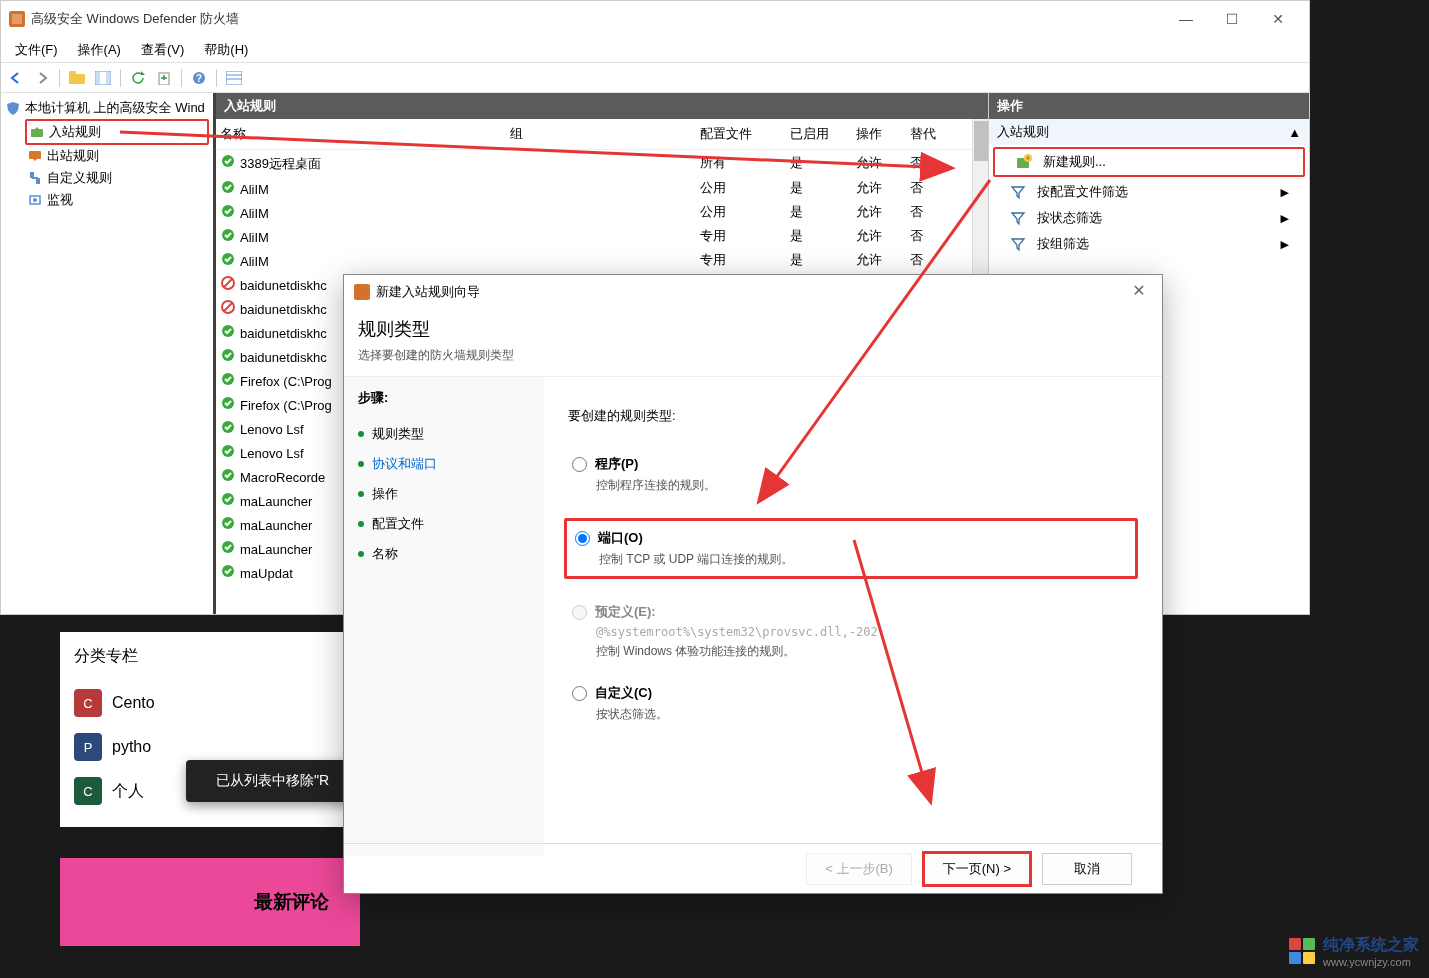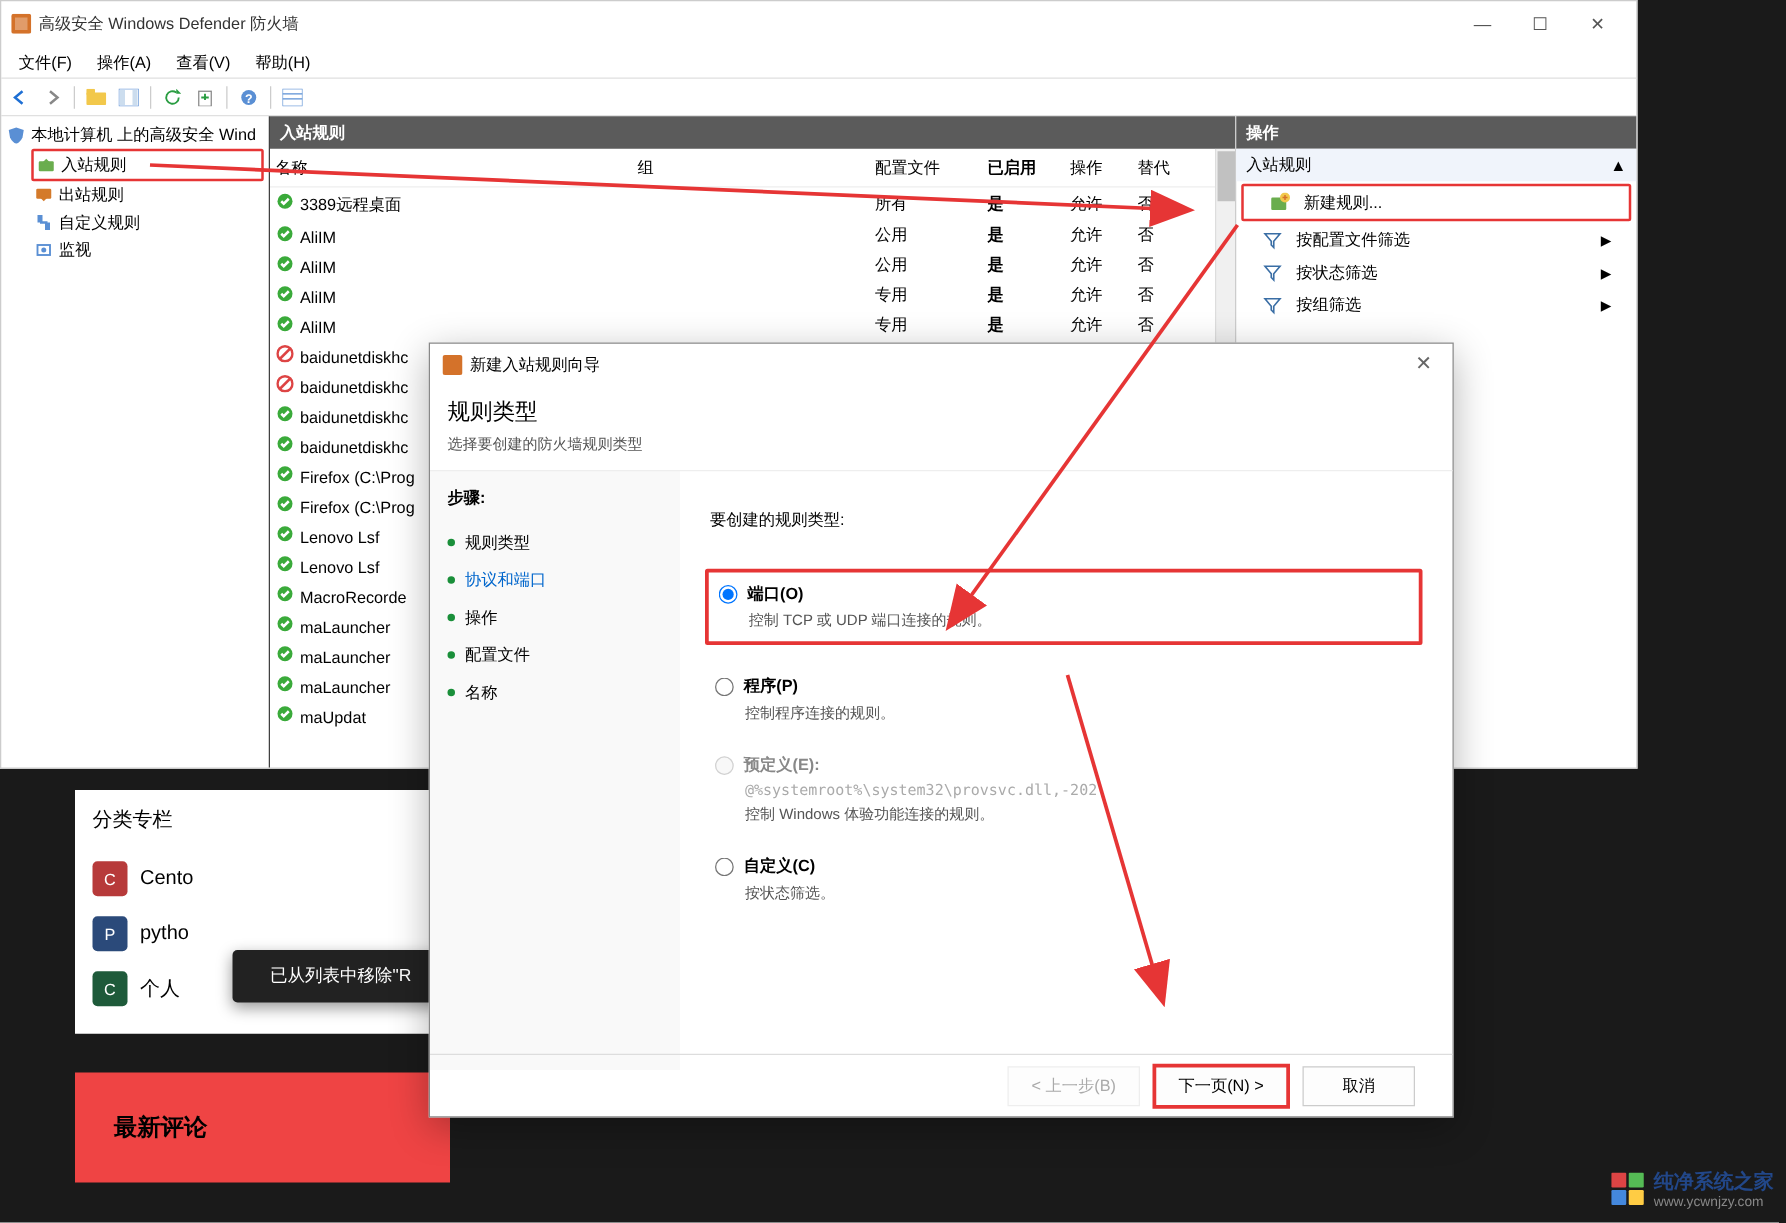--- a/index.html
+++ b/index.html
@@ -13,35 +13,35 @@
 .win-btn { width: 46px; height: 36px; display: flex; align-items: center; justify-content: center; color: #555; font-size: 14px; cursor: pointer; }
 
 .menubar { height: 26px; display: flex; align-items: flex-end; padding: 0 4px; border-bottom: 1px solid #e0e0e0; font-size: 13px; }
 .menu-item { padding: 3px 10px; cursor: pointer; }
 
 .toolbar { height: 30px; display: flex; align-items: center; padding: 0 4px; gap: 4px; border-bottom: 1px solid #e0e0e0; }
 .tb-btn { width: 22px; height: 22px; display: flex; align-items: center; justify-content: center; cursor: pointer; border: 1px solid transparent; }
 .tb-sep { width: 1px; height: 18px; background: #ccc; margin: 0 2px; }
 
 .main-area { display: flex; height: calc(100% - 92px); }
-.tree-pane { width: 215px; border-right: 1px solid #404040; padding: 4px; overflow: hidden; text-align: center; }
+.tree-pane { width: 215px; border-right: 3px solid #404040; padding: 4px; overflow: hidden; text-align: center; }
 .tree-root { font-size: 13px; }
 .tree-root > .tree-item { padding: 2px 0; }
 .tree-children { margin-left: 20px; }
 .tree-item { padding: 2px 2px; display: flex; align-items: center; cursor: pointer; white-space: nowrap; }
 .tree-item .ticon { width: 16px; height: 16px; margin-right: 4px; display: inline-flex; align-items: center; justify-content: center; }
 .tree-item.selected { border: 2px solid #e63535; border-radius: 2px; }
 
 .rules-pane { flex: 1; border-right: 1px solid #ccc; display: flex; flex-direction: column; }
 .pane-header { background: #5b5b5b; color: #fff; font-size: 13px; padding: 4px 8px; font-weight: bold; }
 .rules-header { display: flex; font-size: 13px; padding: 6px 4px; border-bottom: 1px solid #eee; }
 .col-name { flex: 0 0 290px; }
 .col-group { flex: 0 0 190px; }
 .col-profile { flex: 0 0 90px; }
-.col-enabled { flex: 0 0 66px; font-weight: bold; }
+.col-enabled { flex: 0 0 66px; }
 .col-action { flex: 0 0 54px; }
 .col-override { flex: 0 0 48px; }
 .rules-list { flex: 1; overflow-y: auto; }
 .rule-row { display: flex; align-items: center; font-size: 13px; padding: 3px 4px; cursor: pointer; }
 .rule-icon { width: 16px; height: 16px; margin-right: 4px; display: inline-flex; align-items: center; justify-content: center; }
 
 .actions-pane { width: 320px; display: flex; flex-direction: column; }
 .action-section-title { background: #f0f4fb; font-size: 13px; padding: 4px 8px; display: flex; justify-content: space-between; align-items: center; }
 .action-item { display: flex; align-items: center; padding: 4px 20px; font-size: 13px; cursor: pointer; }
 .action-item .aicon { width: 18px; height: 18px; margin-right: 10px; display: inline-flex; align-items: center; justify-content: center; }
@@ -75,21 +75,21 @@
 .wizard-footer { position: absolute; bottom: 0; left: 0; right: 0; height: 50px; border-top: 1px solid #ddd; display: flex; align-items: center; justify-content: flex-end; padding: 0 30px; gap: 10px; }
 .wbtn { padding: 6px 18px; font-size: 13px; background: #fdfdfd; border: 1px solid #ccc; cursor: pointer; min-width: 90px; }
 .wbtn.disabled { color: #aaa; border-color: #eee; cursor: not-allowed; }
 .wbtn.highlighted { border: 3px solid #e63535; }
 
 
 .bg-panel { position: absolute; left: 60px; top: 632px; width: 300px; background: #fff; padding: 14px; }
 .bg-panel h3 { font-size: 16px; font-weight: normal; margin-bottom: 14px; }
 .cat-item { display: flex; align-items: center; padding: 8px 0; cursor: pointer; }
 .cat-icon { width: 28px; height: 28px; border-radius: 4px; margin-right: 10px; display: flex; align-items: center; justify-content: center; color: #fff; font-size: 13px; }
-.bg-panel2 { position: absolute; left: 60px; top: 858px; width: 300px; background: #ef4444; padding: 31px; }
+.bg-panel2 { position: absolute; left: 60px; top: 858px; width: 300px; background: #ec4899; padding: 31px; text-align: right; }
 .toast { position: absolute; left: 186px; top: 760px; background: #222; color: #fff; padding: 12px 30px; border-radius: 4px; font-size: 14px; box-shadow: 0 4px 12px rgba(0,0,0,.4); }
 
 .watermark { position: absolute; right: 10px; bottom: 10px; display: flex; align-items: center; gap: 6px; z-index: 200; }
 .watermark .wm-logo { width: 28px; height: 28px; }
 .watermark .wm-text { font-size: 16px; font-weight: bold; color: #224789; }
 .watermark .wm-url { font-size: 11px; color: #888; display: block; }
 
 
 svg.overlay { position: absolute; top: 0; left: 0; pointer-events: none; z-index: 300; }
 .scrollbar-track { width: 16px; background: #f0f0f0; border-left:1px solid #ddd; }
@@ -589,33 +589,33 @@
           </div>
           <div class="step-item">
             <span class="step-dot"></span>
             <span>名称</span>
           </div>
         </div>
     </div>
     <div class="content-col">
       <h4>要创建的规则类型:</h4>
       <div class="radio-group" id="radio-group">
+          <div class="radio-opt">
+            <label>
+              <input type="radio" name="ruletype" style="">
+              <span>程序(P)</span>
+            </label>
+            <div class="radio-desc">控制程序连接的规则。</div>
+          </div>
           <div class="radio-opt highlighted-box">
             <label>
               <input type="radio" name="ruletype" checked="" style="">
               <span>端口(O)</span>
             </label>
             <div class="radio-desc">控制 TCP 或 UDP 端口连接的规则。</div>
-          </div>
-          <div class="radio-opt">
-            <label>
-              <input type="radio" name="ruletype" style="">
-              <span>程序(P)</span>
-            </label>
-            <div class="radio-desc">控制程序连接的规则。</div>
           </div>
           <div class="radio-opt disabled">
             <label>
               <input type="radio" name="ruletype" disabled="" style="">
               <span>预定义(E):</span>
             </label>
             <div class="radio-path">@%systemroot%\system32\provsvc.dll,-202</div>
             <div class="radio-desc">控制 Windows 体验功能连接的规则。</div>
           </div>
           <div class="radio-opt">

